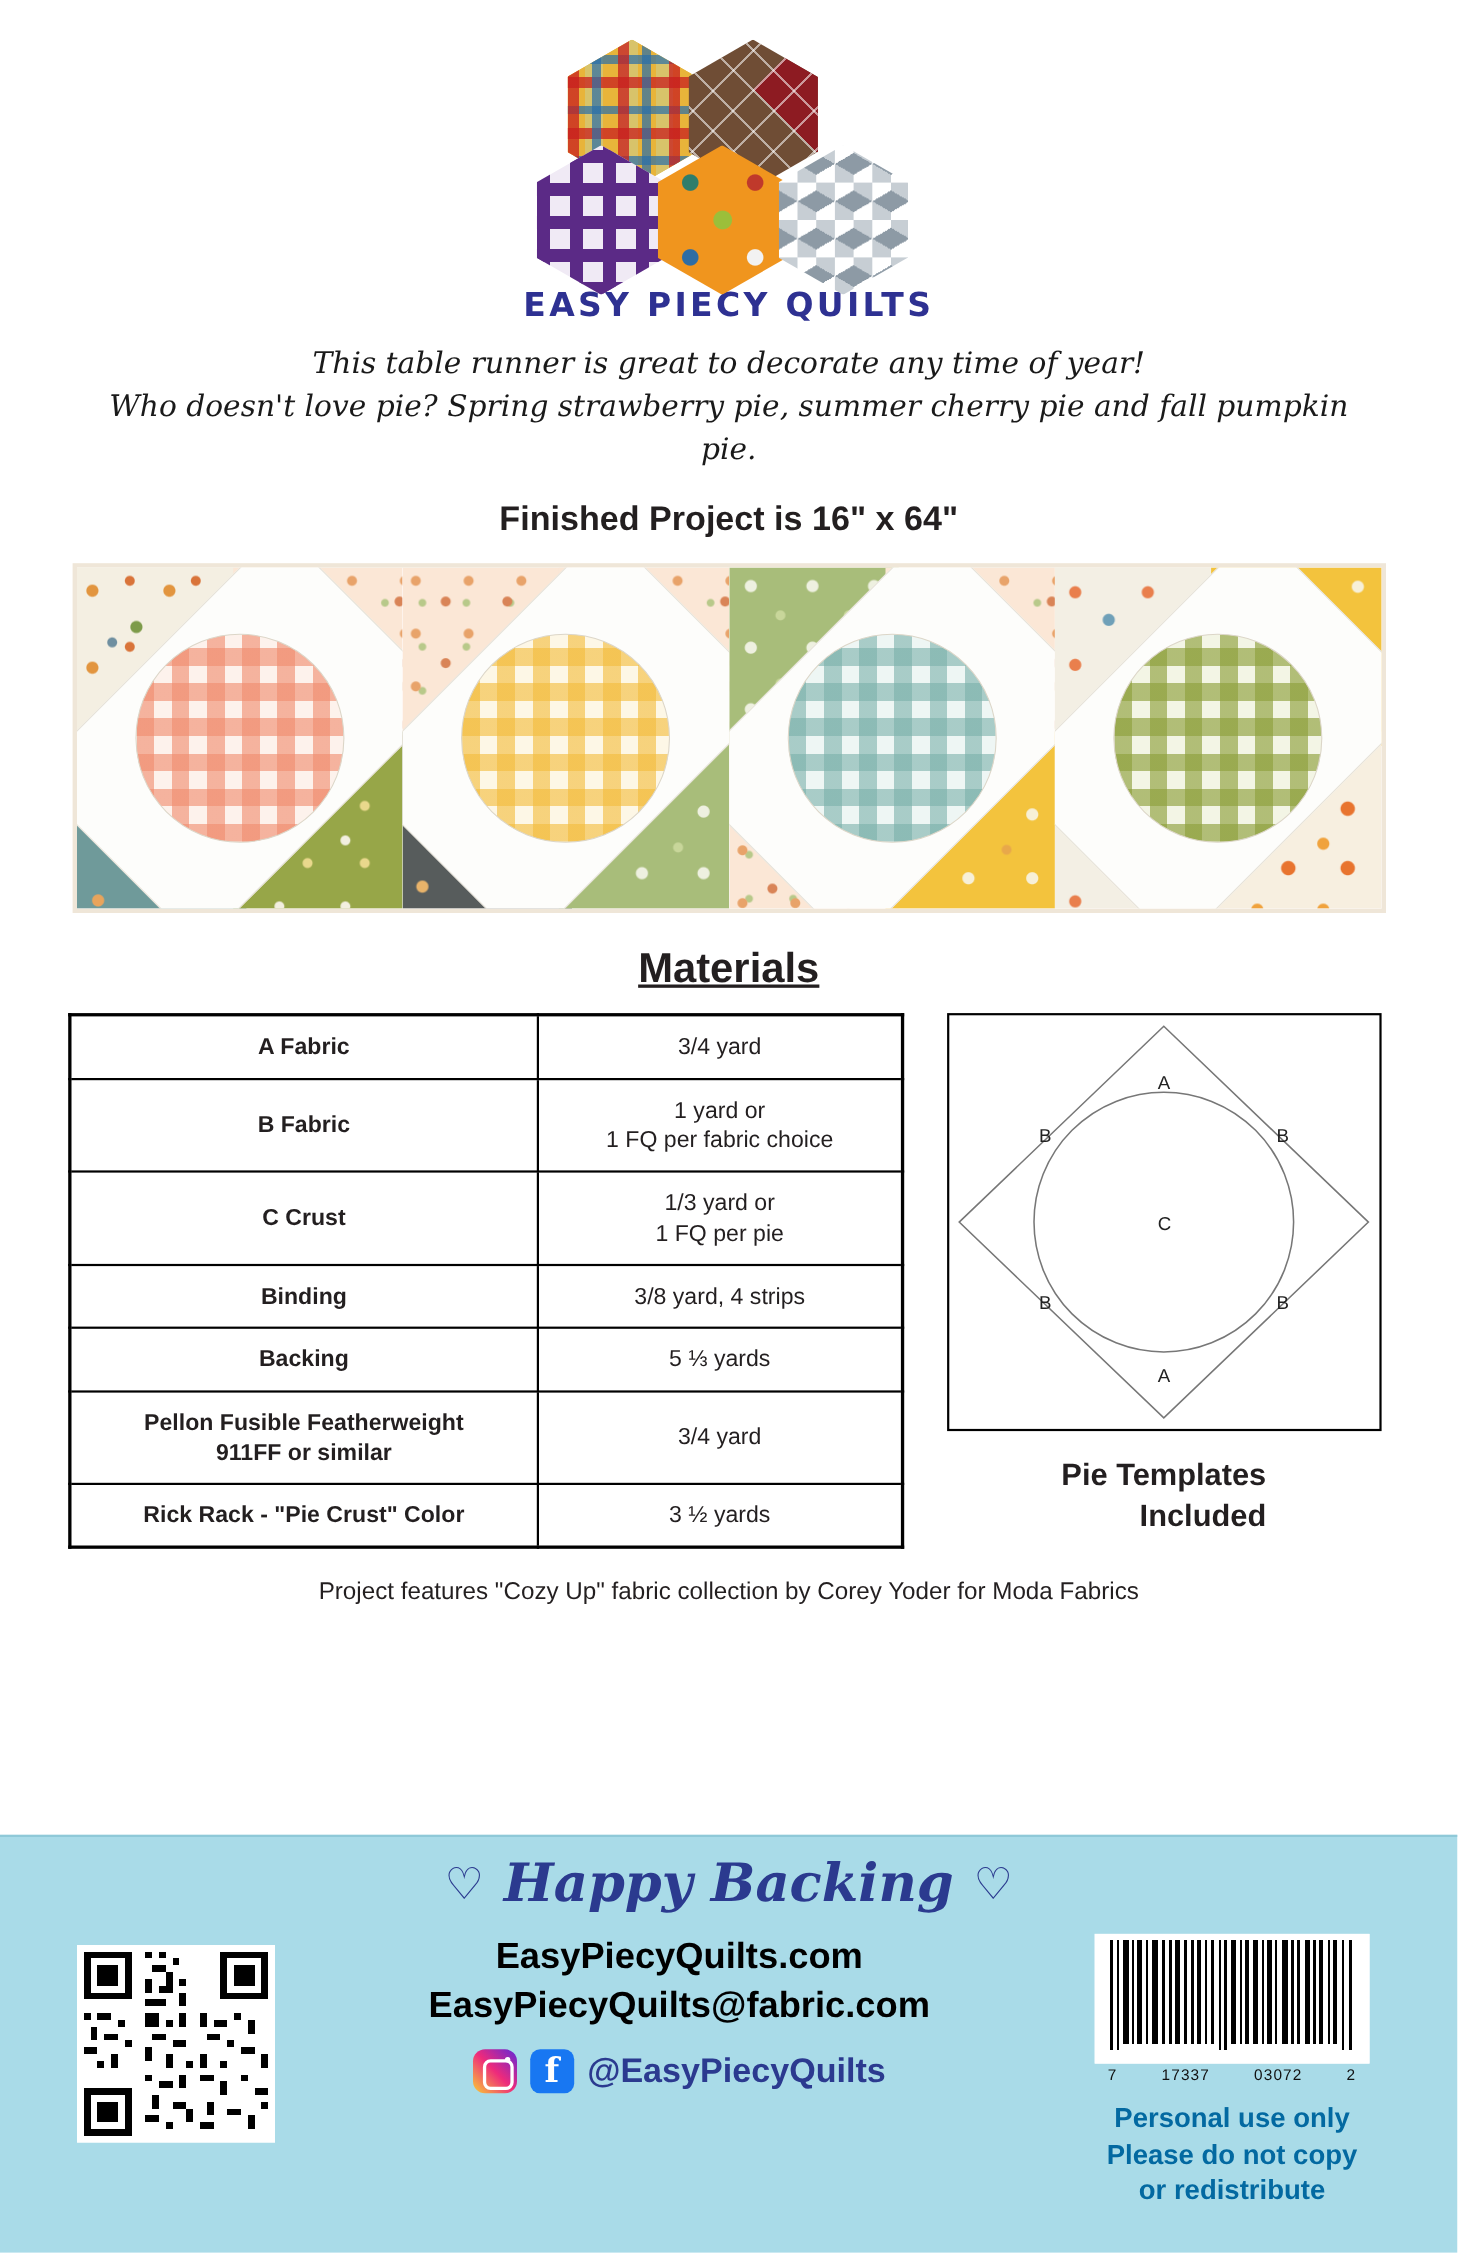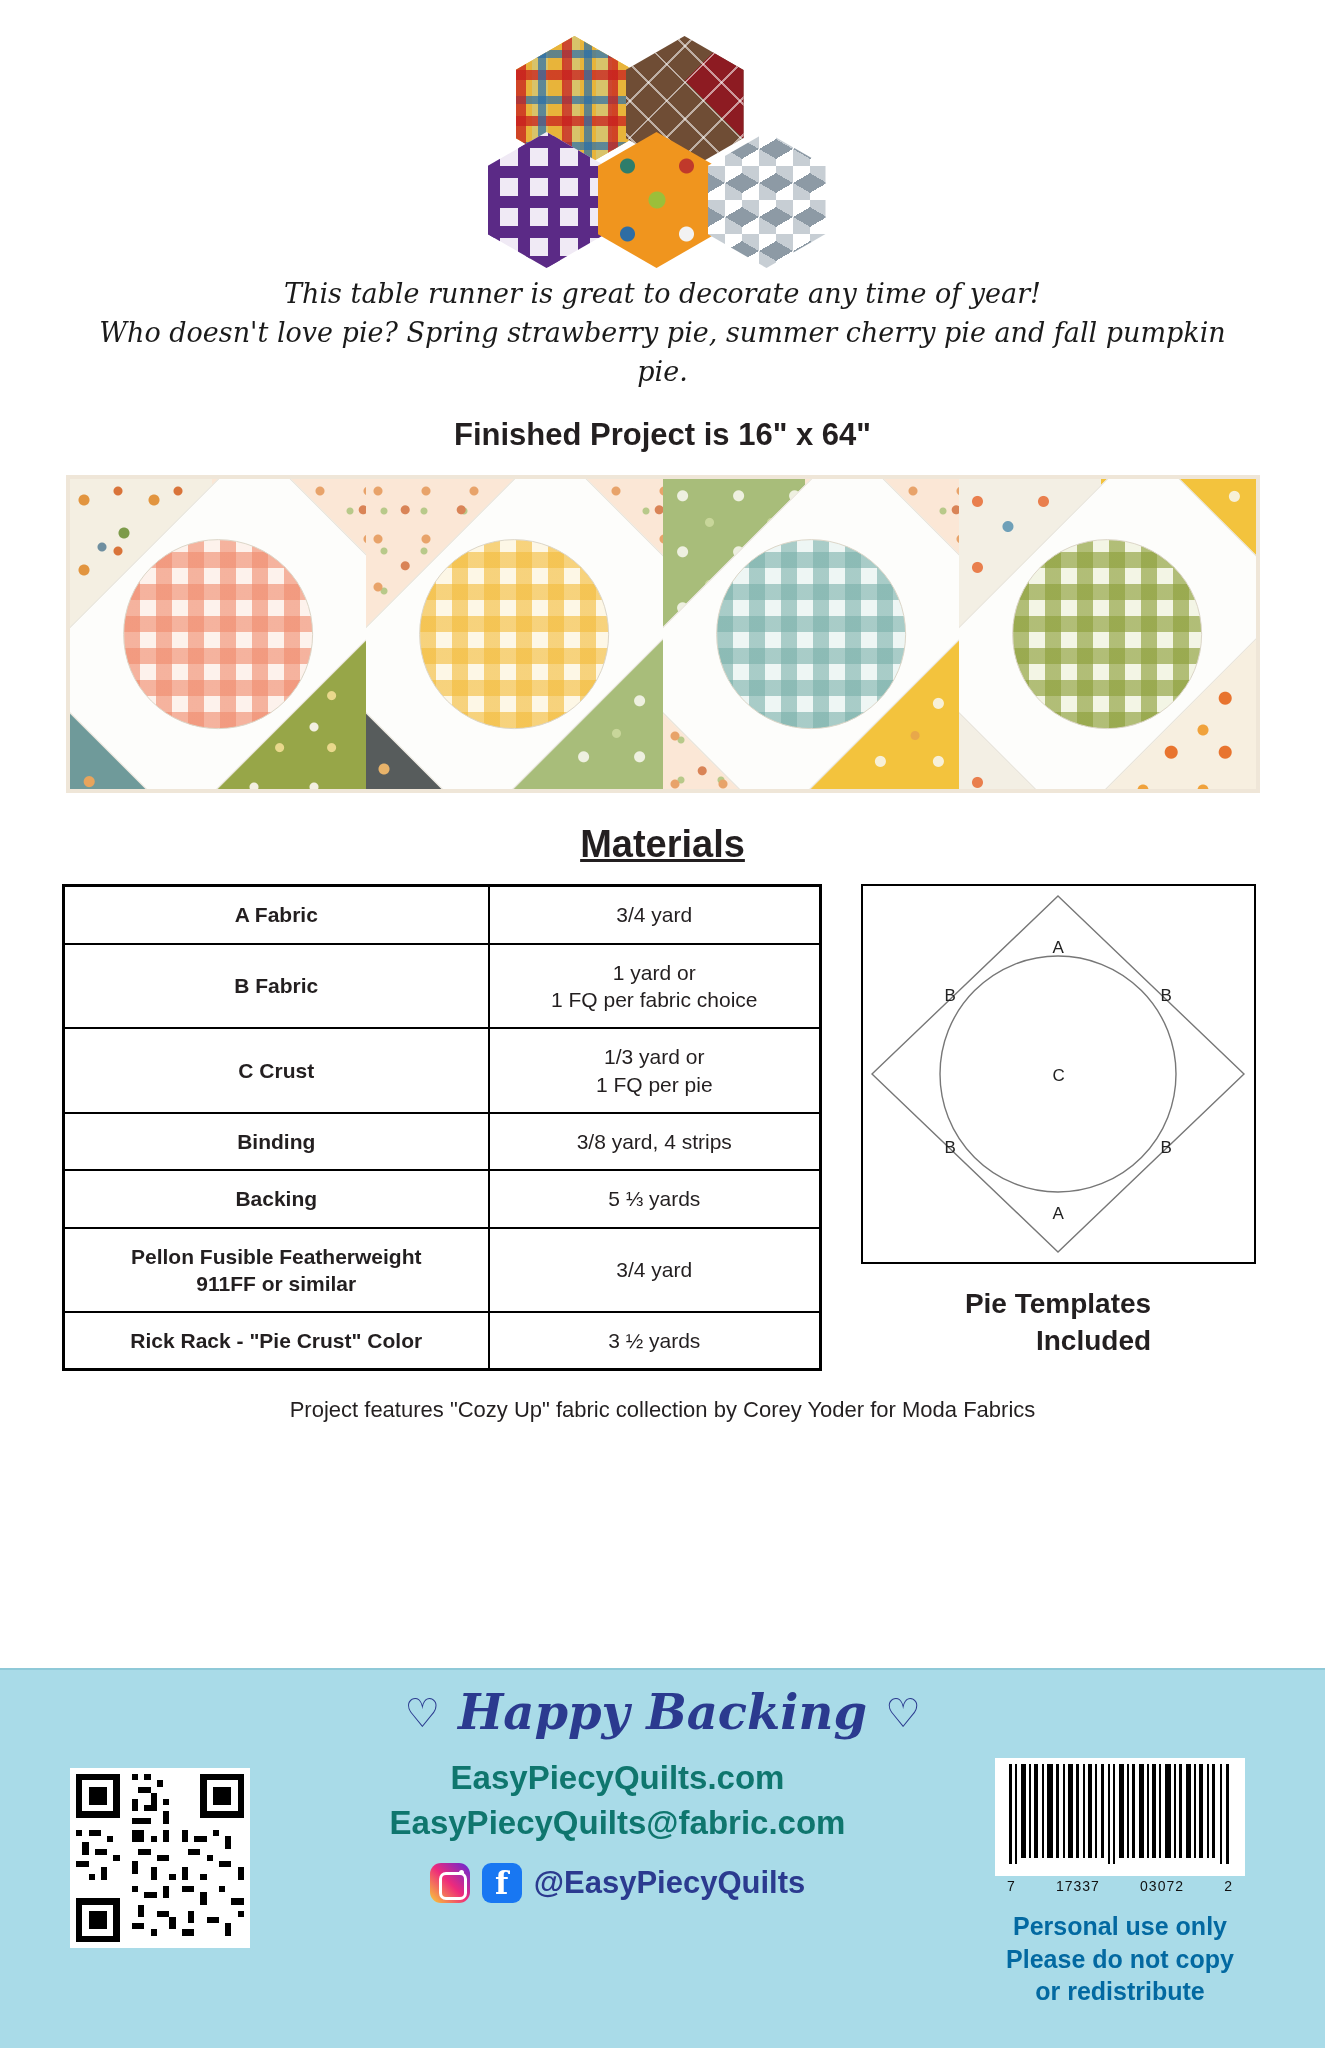--- a/index.html
+++ b/index.html
@@ -286,21 +286,21 @@
     font-size:48px;
     color:#2b3a8f;
     font-weight:bold;
     display:flex; align-items:center; justify-content:center; gap:18px;
   }
   .heart { font-size:40px; color:#2b3a8f; }
   .footer-body { display:flex; align-items:flex-start; padding:6px 70px 0; }
   .qr { width:180px; height:180px; margin-top:22px; }
   .contact { flex:1; text-align:center; margin-top:10px; }
   .contact .line {
-    font-size:33px; color:#0f766e; font-weight:bold; line-height:1.35;
+    font-size:33px; color:#000000; font-weight:bold; line-height:1.35;
   }
   .socials {
     margin-top:18px;
     display:flex; align-items:center; justify-content:center; gap:12px;
     font-size:31px; color:#2b3a8f; font-weight:bold;
   }
   .ig-icon {
     width:40px; height:40px; border-radius:11px;
     background:linear-gradient(45deg,#f9ce34,#ee2a7b,#6228d7);
     position:relative;
@@ -342,20 +342,21 @@
     <div class="hex hex-purple">
         <div class="pat-purple"></div>
       </div>
     <div class="hex hex-orange">
         <div class="pat-orange"></div>
       </div>
     <div class="hex hex-grey">
         <div class="pat-grey"></div>
       </div>
   </div>
+  <div class="logo-text">EASY PIECY QUILTS</div>
 </div>
 
 <div class="tagline">
   <div>This table runner is great to decorate any time of year!</div>
   <div>Who doesn't love pie? Spring strawberry pie, summer cherry pie and fall pumpkin pie.</div>
 </div>
 
 <div class="finished">Finished Project is 16" x 64"</div>
 
 <div class="quilt">

